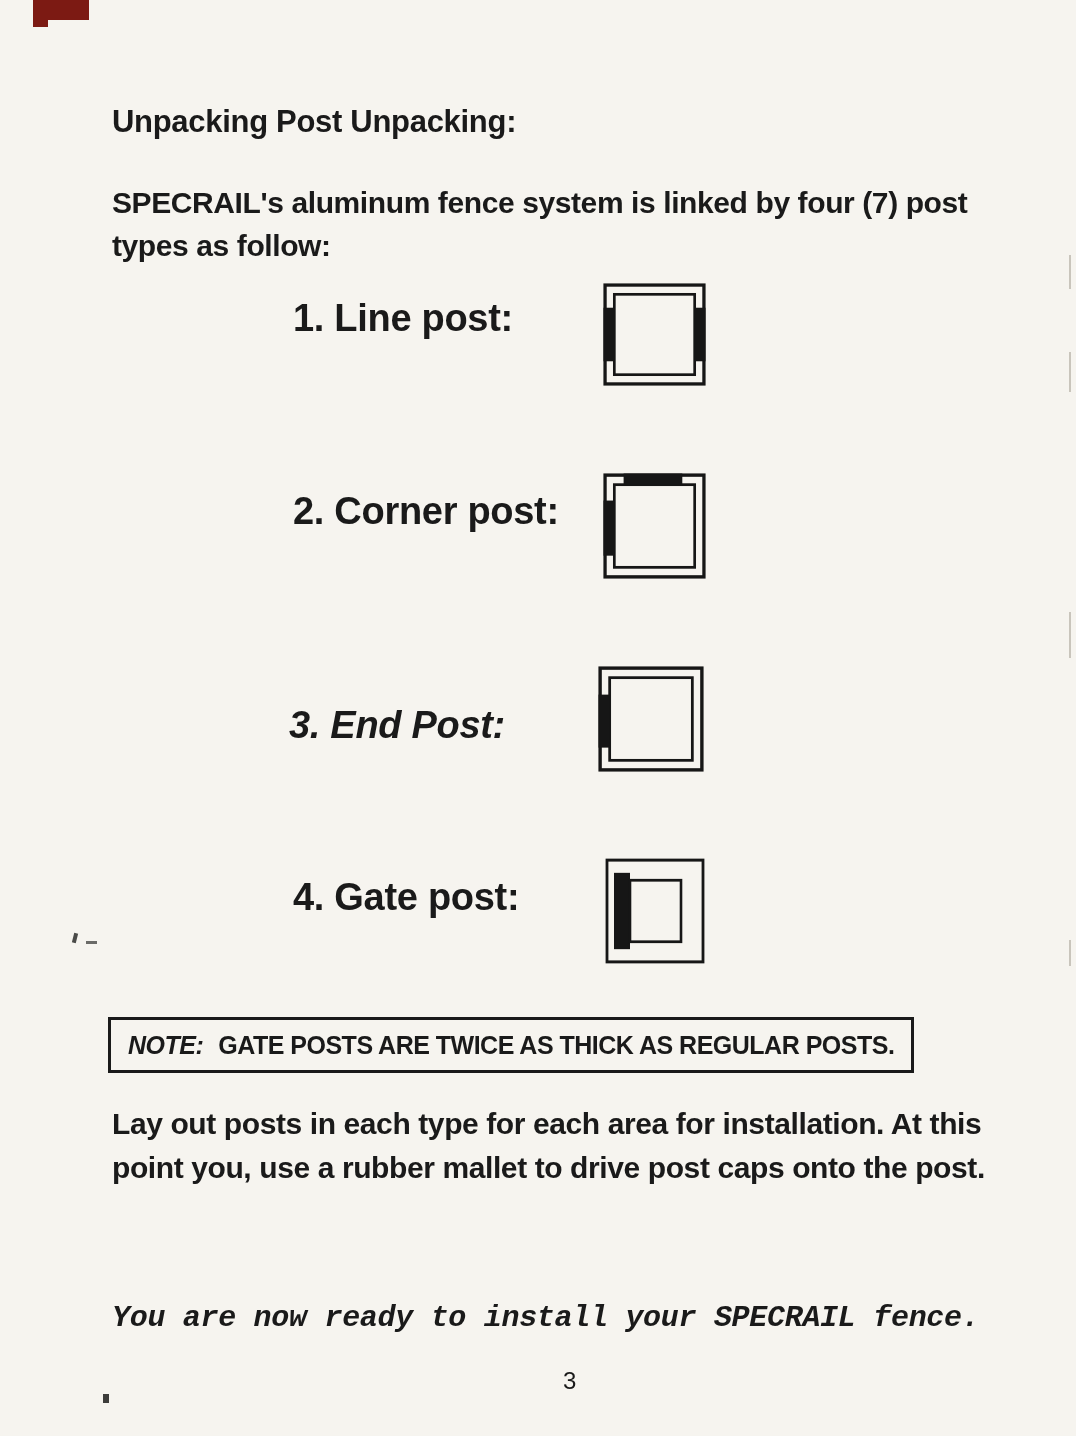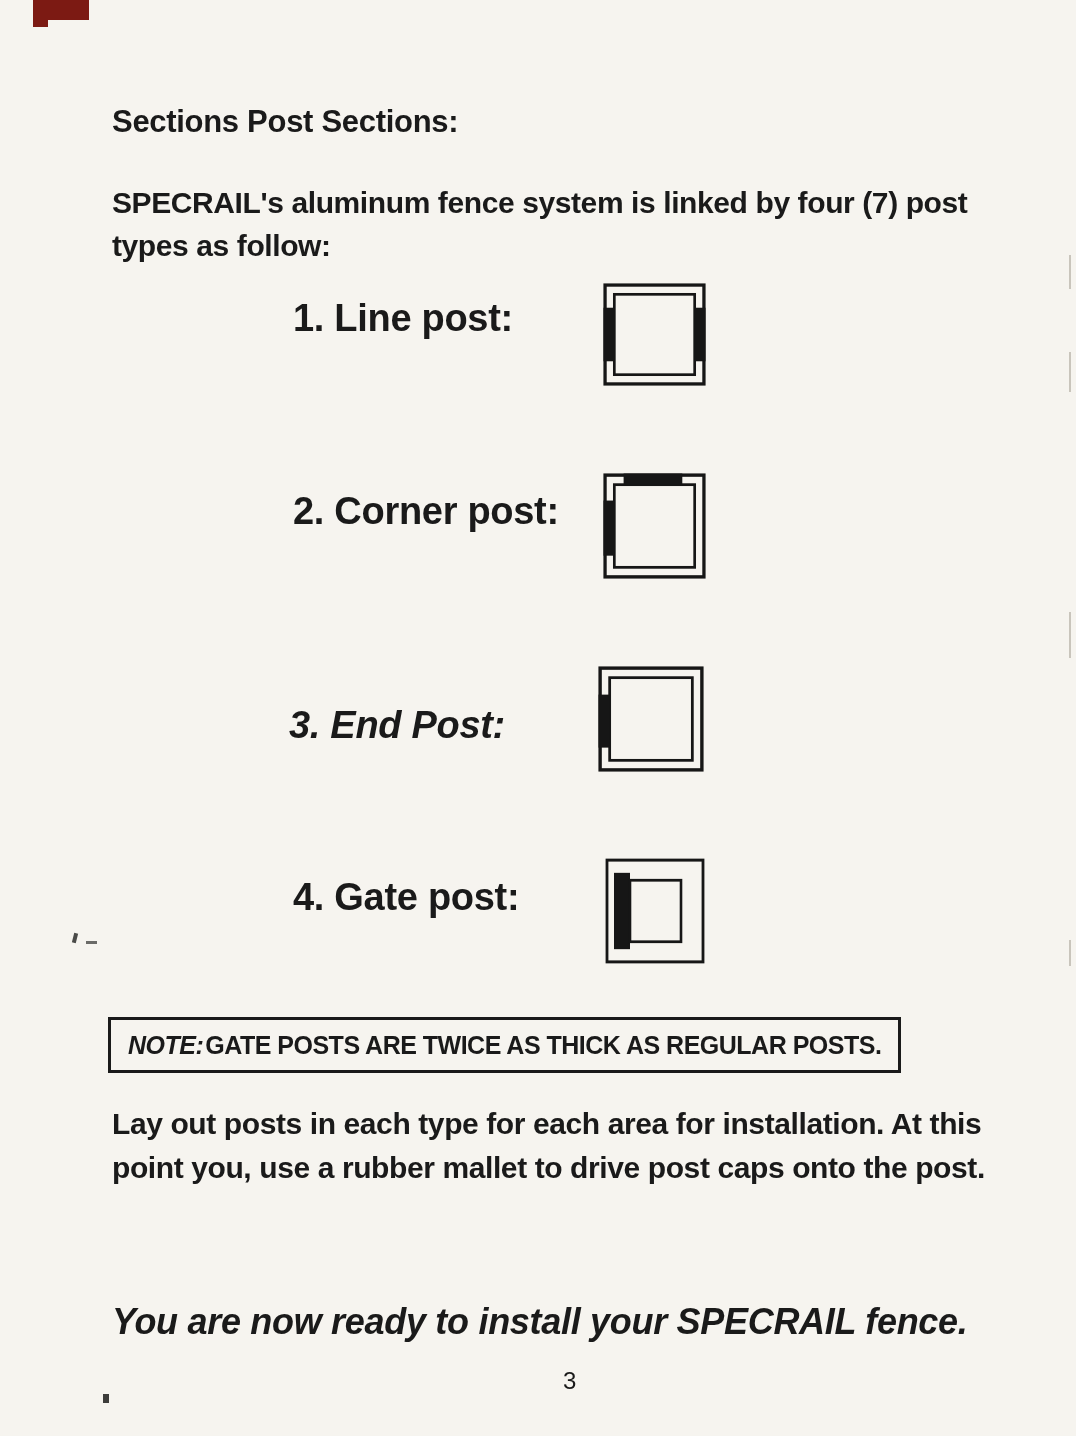--- a/index.html
+++ b/index.html
@@ -40,32 +40,32 @@
   .diag-2{left:603px;top:473px;width:103px;height:106px;}
   .diag-3{left:598px;top:666px;width:106px;height:106px;}
   .diag-4{left:605px;top:858px;width:100px;height:106px;}
   .note-box{
     left:108px;top:1017px;height:50px;
     border:3px solid var(--ink);
     display:inline-flex;align-items:center;
     padding:0 17px;white-space:nowrap;
     font-size:25px;font-weight:bold;letter-spacing:-0.5px;
   }
-  .note-prefix{font-style:italic;margin-right:2px;}
+  .note-prefix{font-style:italic;margin-right:15px;}
   .layout-par{
     left:112px;top:1090px;width:940px;
     font-size:30px;font-weight:bold;line-height:1.45;letter-spacing:-0.4px;margin-top:12px;
   }
   .caution{
     left:112px;top:1226px;width:940px;
     font-size:30px;font-weight:bold;font-style:italic;letter-spacing:-0.3px;
   }
   .closing{
     left:112px;top:1301px;width:940px;
-    font-size:36px;font-weight:bold;font-style:italic;letter-spacing:-0.3px;
+    font-size:30px;font-weight:bold;font-style:italic;letter-spacing:-0.3px;font-family:Liberation Mono, monospace;
   }
   .page-number{
     left:563px;top:1367px;
     font-size:24px;
   }
   .speck-a{left:73px;top:933px;width:4px;height:10px;background:#4a4a48;transform:rotate(14deg);}
   .speck-b{left:86px;top:941px;width:11px;height:3px;background:#6b6b68;}
   .speck-c{left:103px;top:1394px;width:6px;height:9px;background:#3d3d3b;}
   .edge-mark{width:2px;background:#c9c5bc;right:5px;}
   .edge-1{top:255px;height:34px;}
@@ -81,21 +81,21 @@
   <div class="abs scan-mark-a"></div>
   <div class="abs scan-mark-b"></div>
   <div class="abs edge-mark edge-1"></div>
   <div class="abs edge-mark edge-2"></div>
   <div class="abs edge-mark edge-3"></div>
   <div class="abs edge-mark edge-4"></div>
   <div class="abs speck-a"></div>
   <div class="abs speck-b"></div>
   <div class="abs speck-c"></div>
 
-  <h1 class="abs title">Sections Post Sections:</h1>
+  <h1 class="abs title">Unpacking Post Unpacking:</h1>
   <p class="abs intro">SPECRAIL's aluminum fence system is linked by four (7) post types as follow:</p>
 
   <div class="abs post-label label-1">1. Line post:</div>
   <svg class="abs diagram diag-1" viewBox="0 0 100 100" preserveAspectRatio="none" xmlns="http://www.w3.org/2000/svg">
     <rect x="2" y="2" width="96" height="96" fill="none" stroke="#161616" stroke-width="3.2"></rect>
     <rect x="11" y="11" width="78" height="78" fill="none" stroke="#161616" stroke-width="2.6"></rect>
     <rect x="0.5" y="24" width="10" height="52" fill="#161616"></rect>
     <rect x="89.5" y="24" width="10" height="52" fill="#161616"></rect>
   </svg>
 

